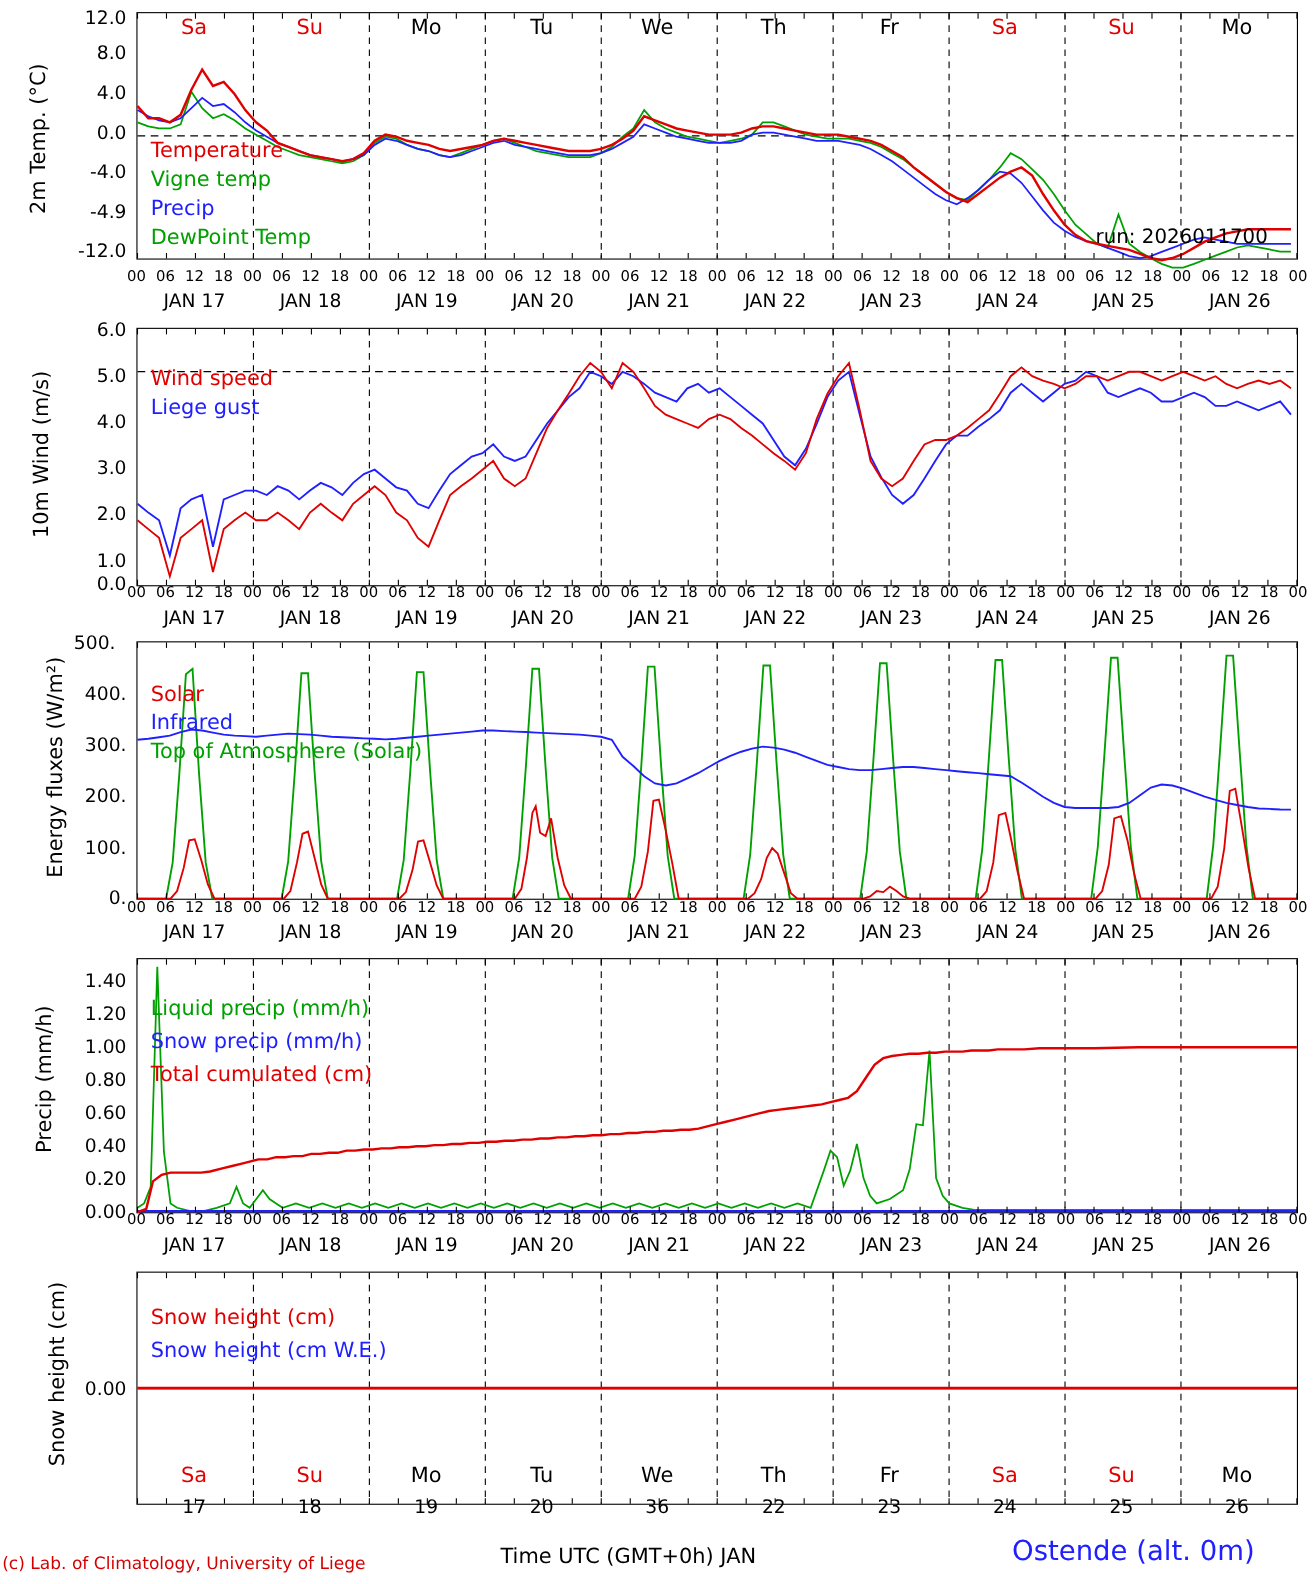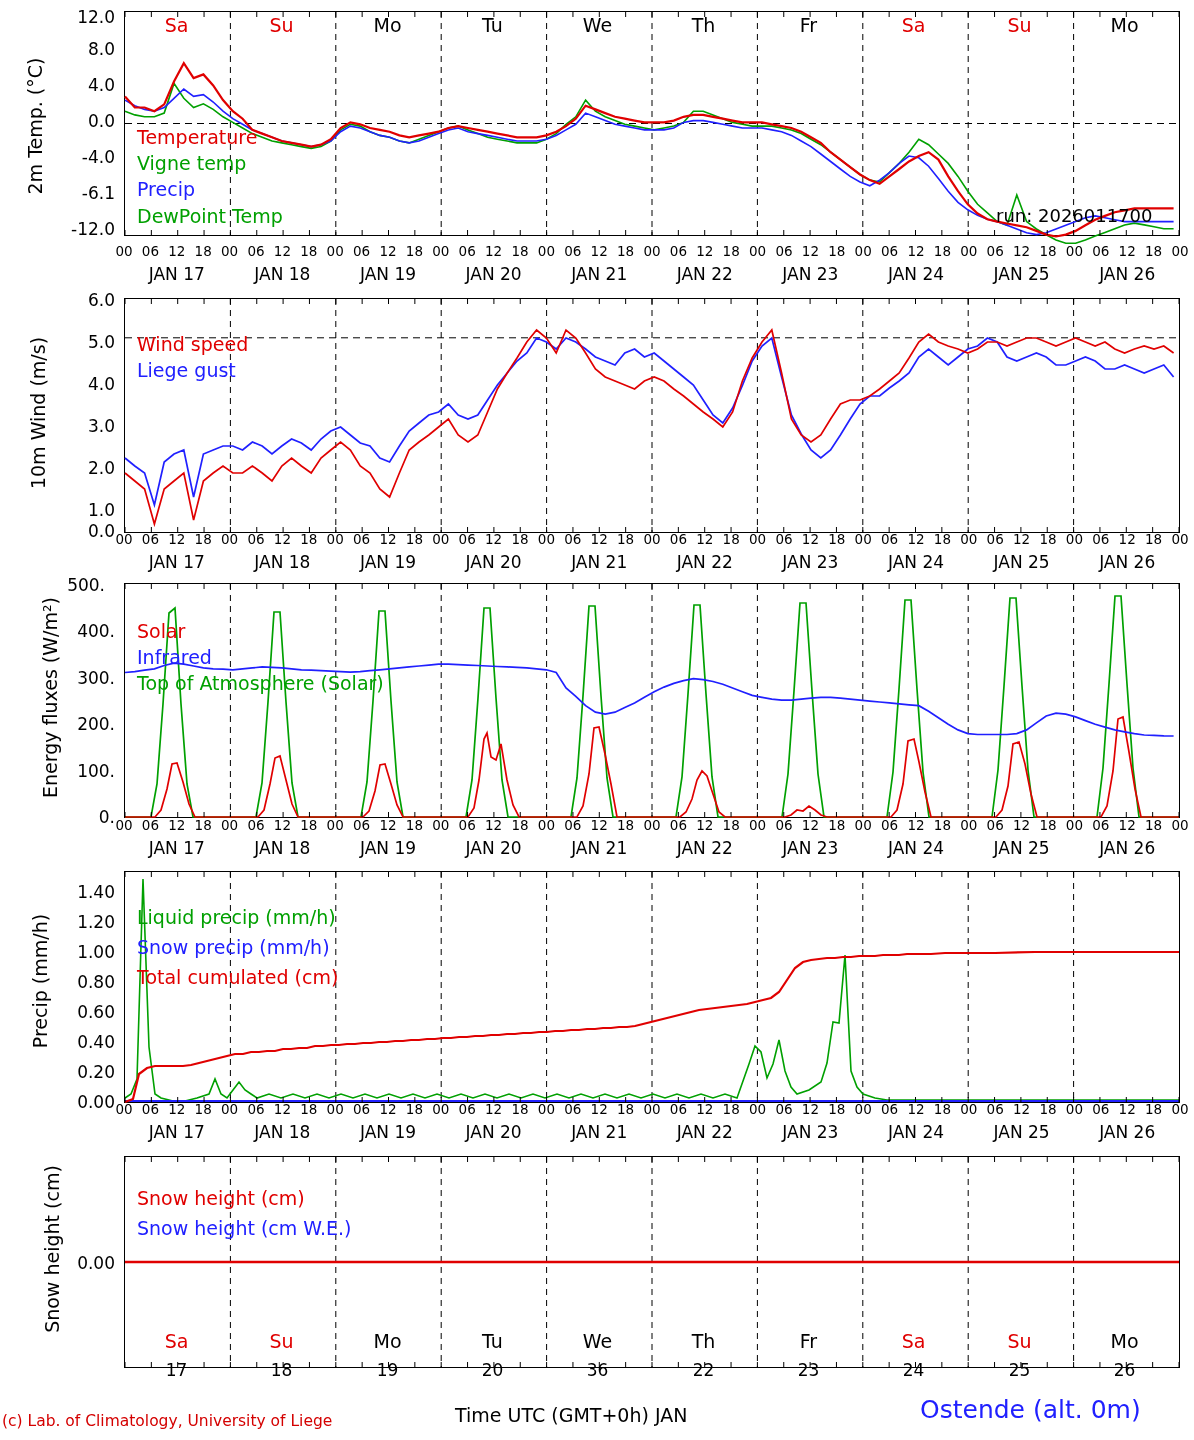--- a/index.html
+++ b/index.html
@@ -22,21 +22,21 @@
 <body>
 
 <div class="panel" style="left:0;top:0;width:1194px;height:283px;">
   <div class="ylabel" style="left:-45px;top:115px;width:160px;text-align:center;transform:rotate(-90deg);">2m Temp. (°C)</div>
 
   <div class="ytick" style="left:30px;top:7px;width:85px;">12.0</div>
   <div class="ytick" style="left:30px;top:39px;width:85px;">8.0</div>
   <div class="ytick" style="left:30px;top:75px;width:85px;">4.0</div>
   <div class="ytick" style="left:30px;top:111px;width:85px;">0.0</div>
   <div class="ytick" style="left:30px;top:147px;width:85px;">-4.0</div>
-  <div class="ytick" style="left:30px;top:183px;width:85px;">-6.1</div>
+  <div class="ytick" style="left:30px;top:183px;width:85px;">-4.9</div>
   <div class="ytick" style="left:30px;top:219px;width:85px;">-12.0</div>
 
   <div class="frame" style="left:124px;top:11px;width:1056px;height:225px;">
     <svg width="1054" height="223" viewBox="0 0 1054 223">
 
       <g stroke="#000" stroke-width="1" stroke-dasharray="6,5">
         <line x1="105.4" y1="0" x2="105.4" y2="223"></line>
           <line x1="210.8" y1="0" x2="210.8" y2="223"></line>
         <line x1="316.2" y1="0" x2="316.2" y2="223"></line>
           <line x1="421.6" y1="0" x2="421.6" y2="223"></line>

